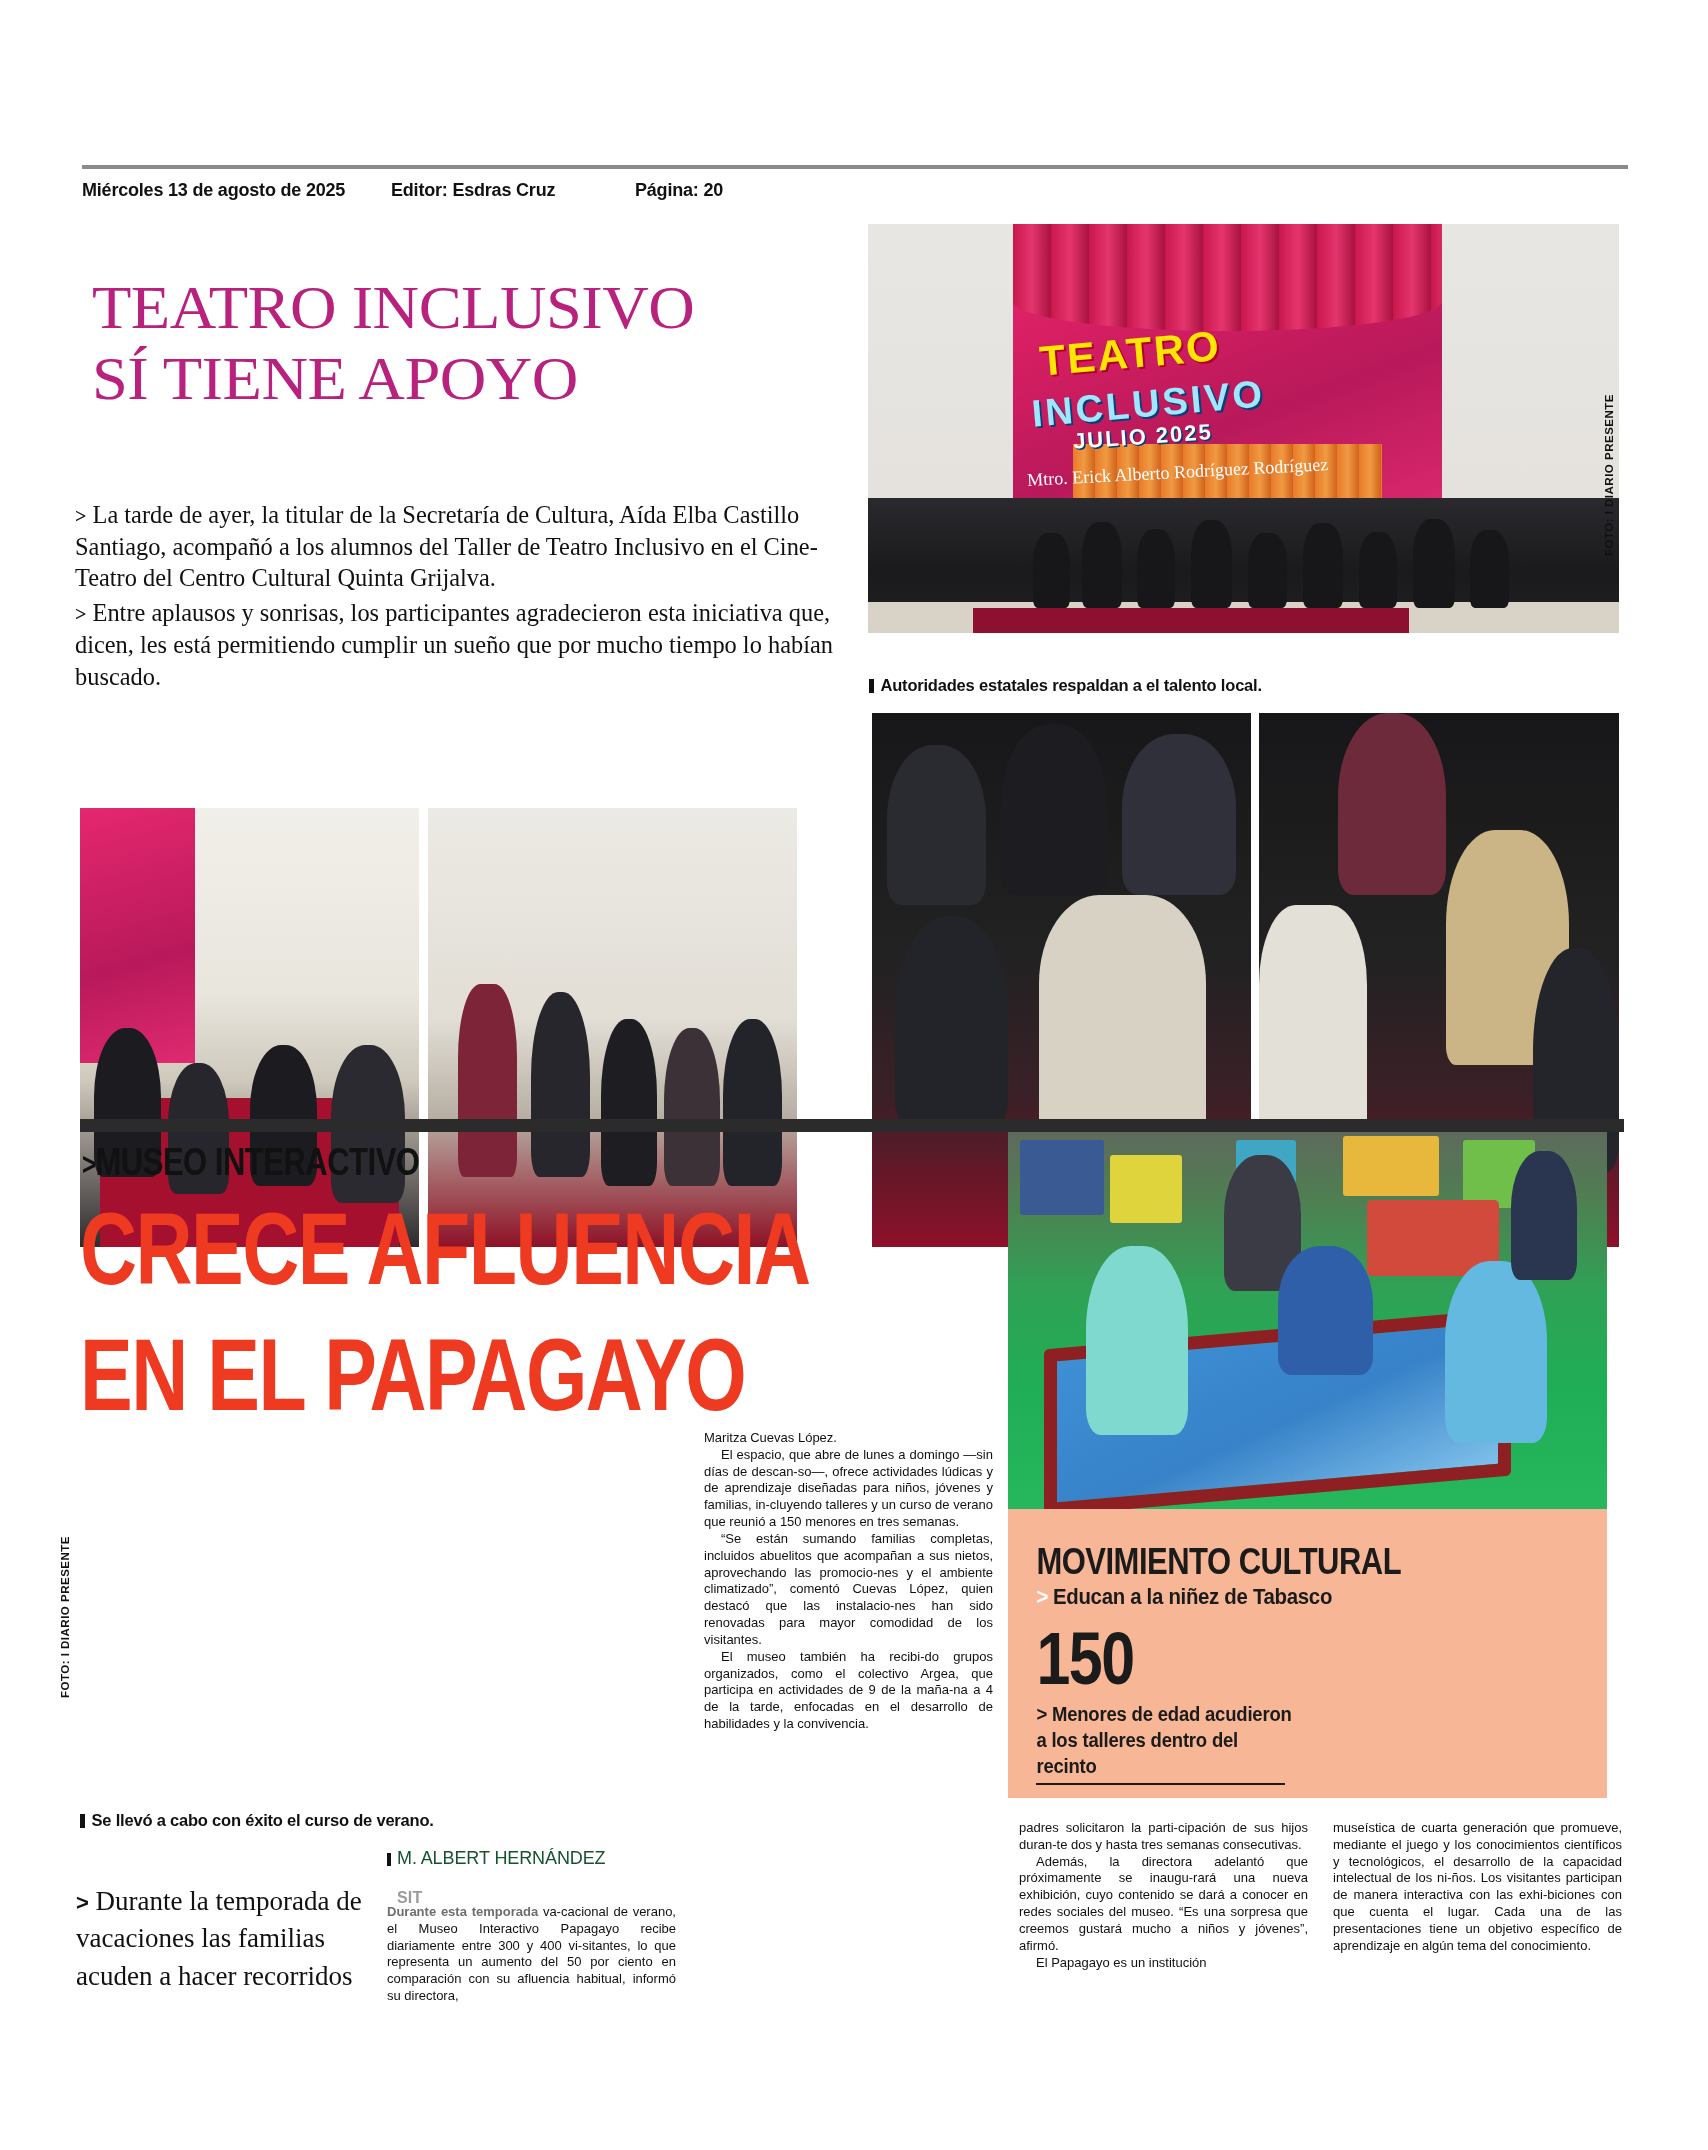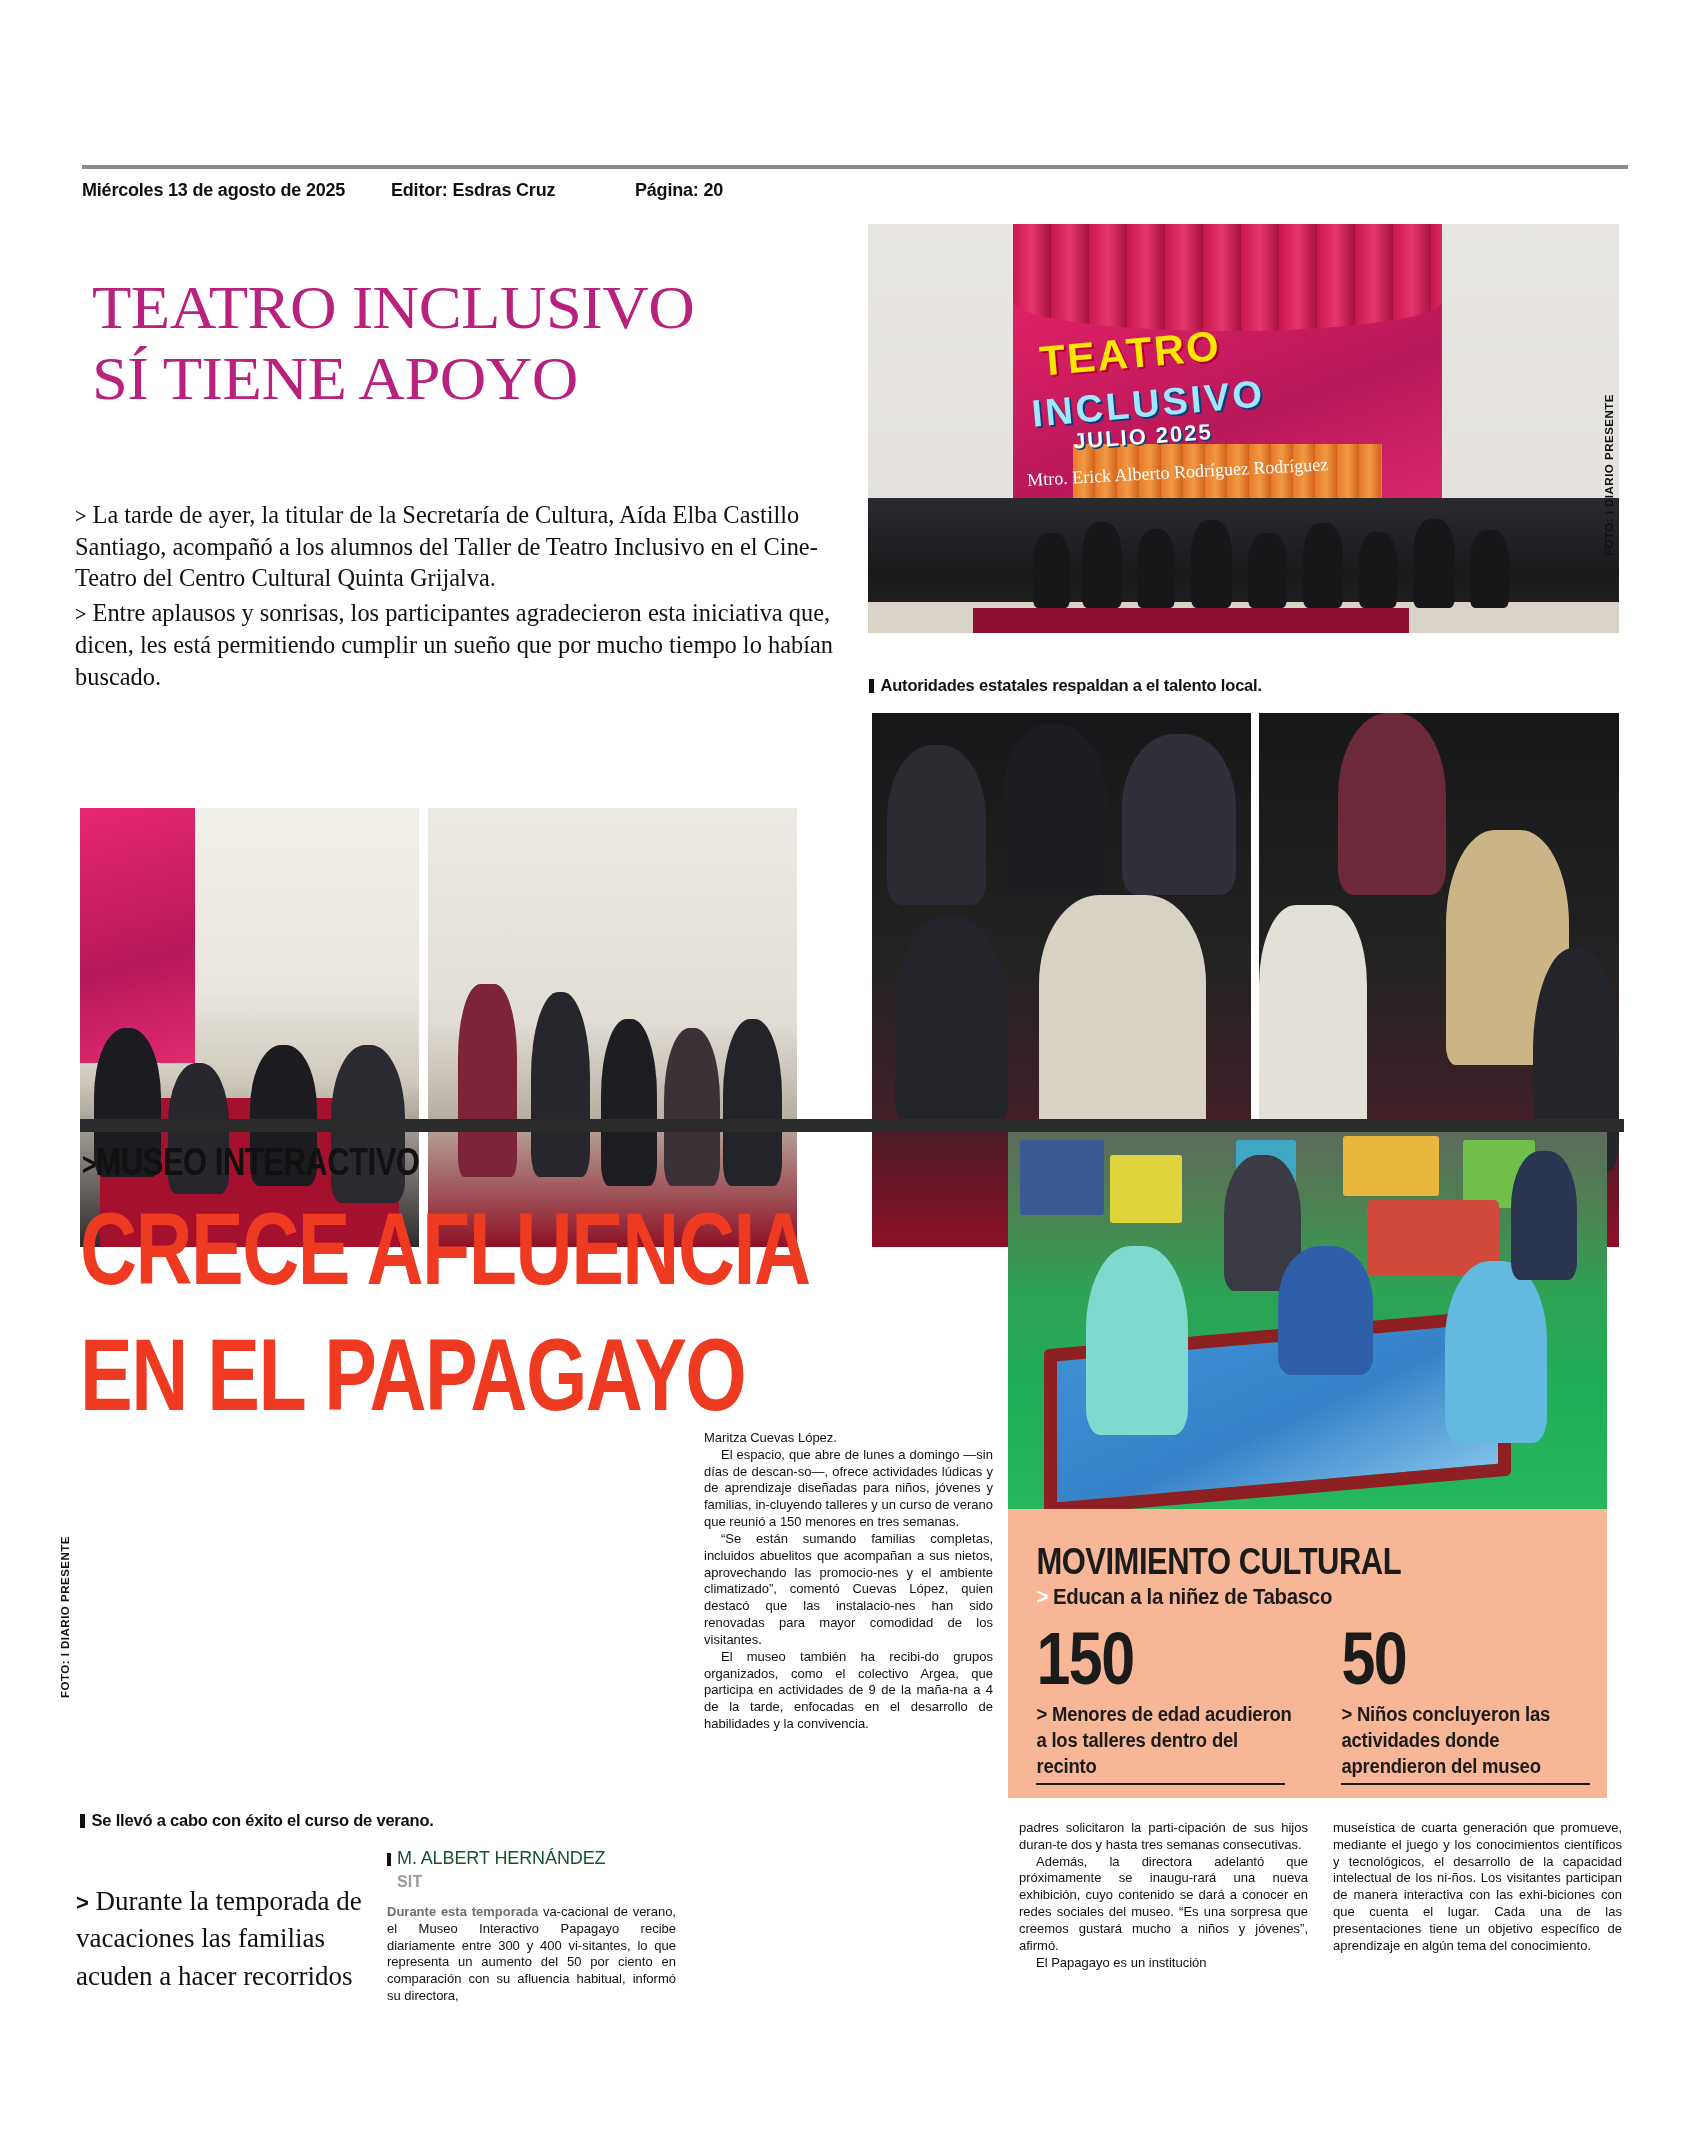--- a/index.html
+++ b/index.html
@@ -366,21 +366,21 @@
   }
   .byline .nm {
     font-size: 18px; font-weight: normal; color: #14532d;
     letter-spacing: -0.1px; white-space: nowrap;
   }
   .byline .nm .bar {
     display:inline-block; width:4px; height:13px; background:#111;
     margin-right:6px; vertical-align:-1.5px;
   }
   .byline .org {
-    margin-top: 4px; margin-left: 10px;
+    margin-top: 20px; margin-left: 10px;
     font-size: 16px; font-weight: bold; color: #9a9a9a; letter-spacing: 0.2px;
   }
 
   
   .col {
     position: absolute;
     font-family: Liberation Sans, sans-serif;
     font-size: 13px;
     line-height: 1.295;
     color: #111;
@@ -520,25 +520,20 @@
 
   <div class="infobox">
     <div class="ib-title">MOVIMIENTO CULTURAL</div>
     <div class="ib-sub"><span class="ar">&gt;</span><span>Educan a la niñez de Tabasco</span></div>
     <div class="ib-cols">
       <div class="ib-col">
         <div class="ib-num">150</div>
         <div class="ib-txt"><span>&gt;</span> <span>Menores de edad acudieron a los talleres dentro del recinto</span></div>
         <div class="ib-rule"></div>
       </div>
-      <div class="ib-col">
-        <div class="ib-num">50</div>
-        <div class="ib-txt"><span>&gt;</span> <span>Niños concluyeron las actividades donde aprendieron del museo</span></div>
-        <div class="ib-rule"></div>
-      </div>
     </div>
   </div>
 
   <div class="pullquote"><span class="ar">&gt;</span> <span>Durante la temporada de vacaciones las familias acuden a hacer recorridos</span></div>
 
   <div class="byline">
     <div class="nm"><span class="bar"></span><span>M. ALBERT HERNÁNDEZ</span></div>
     <div class="org">SIT</div>
   </div>
 

